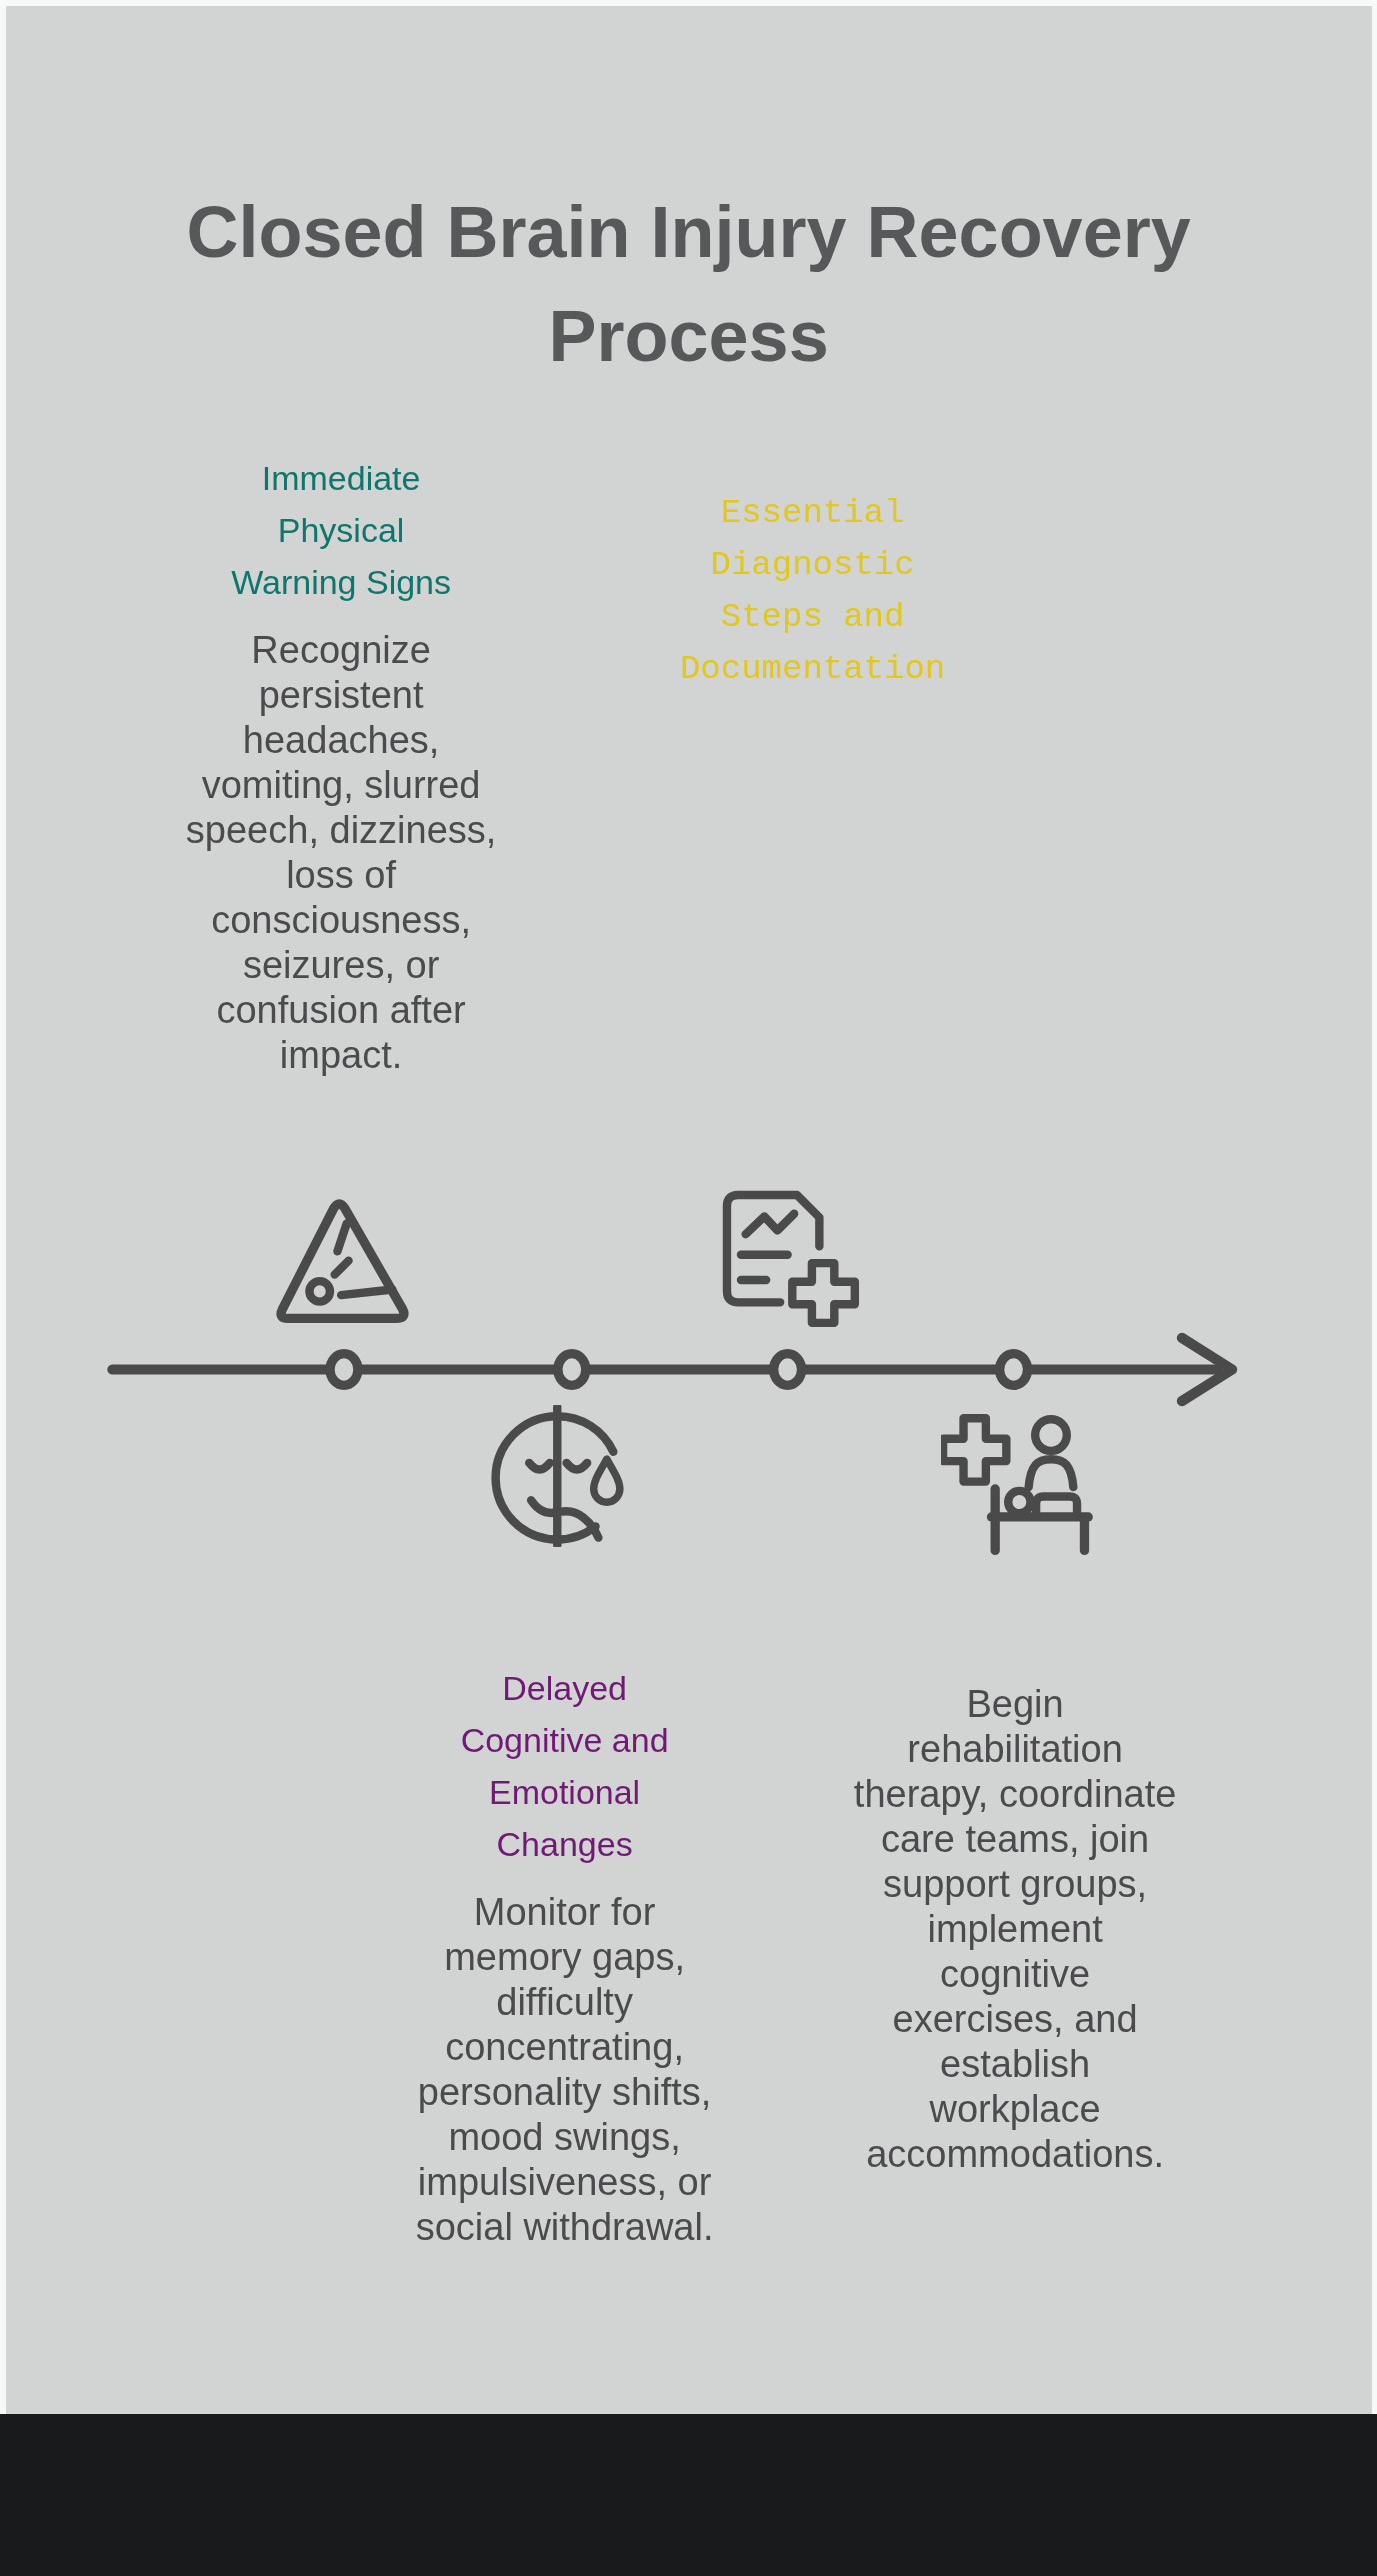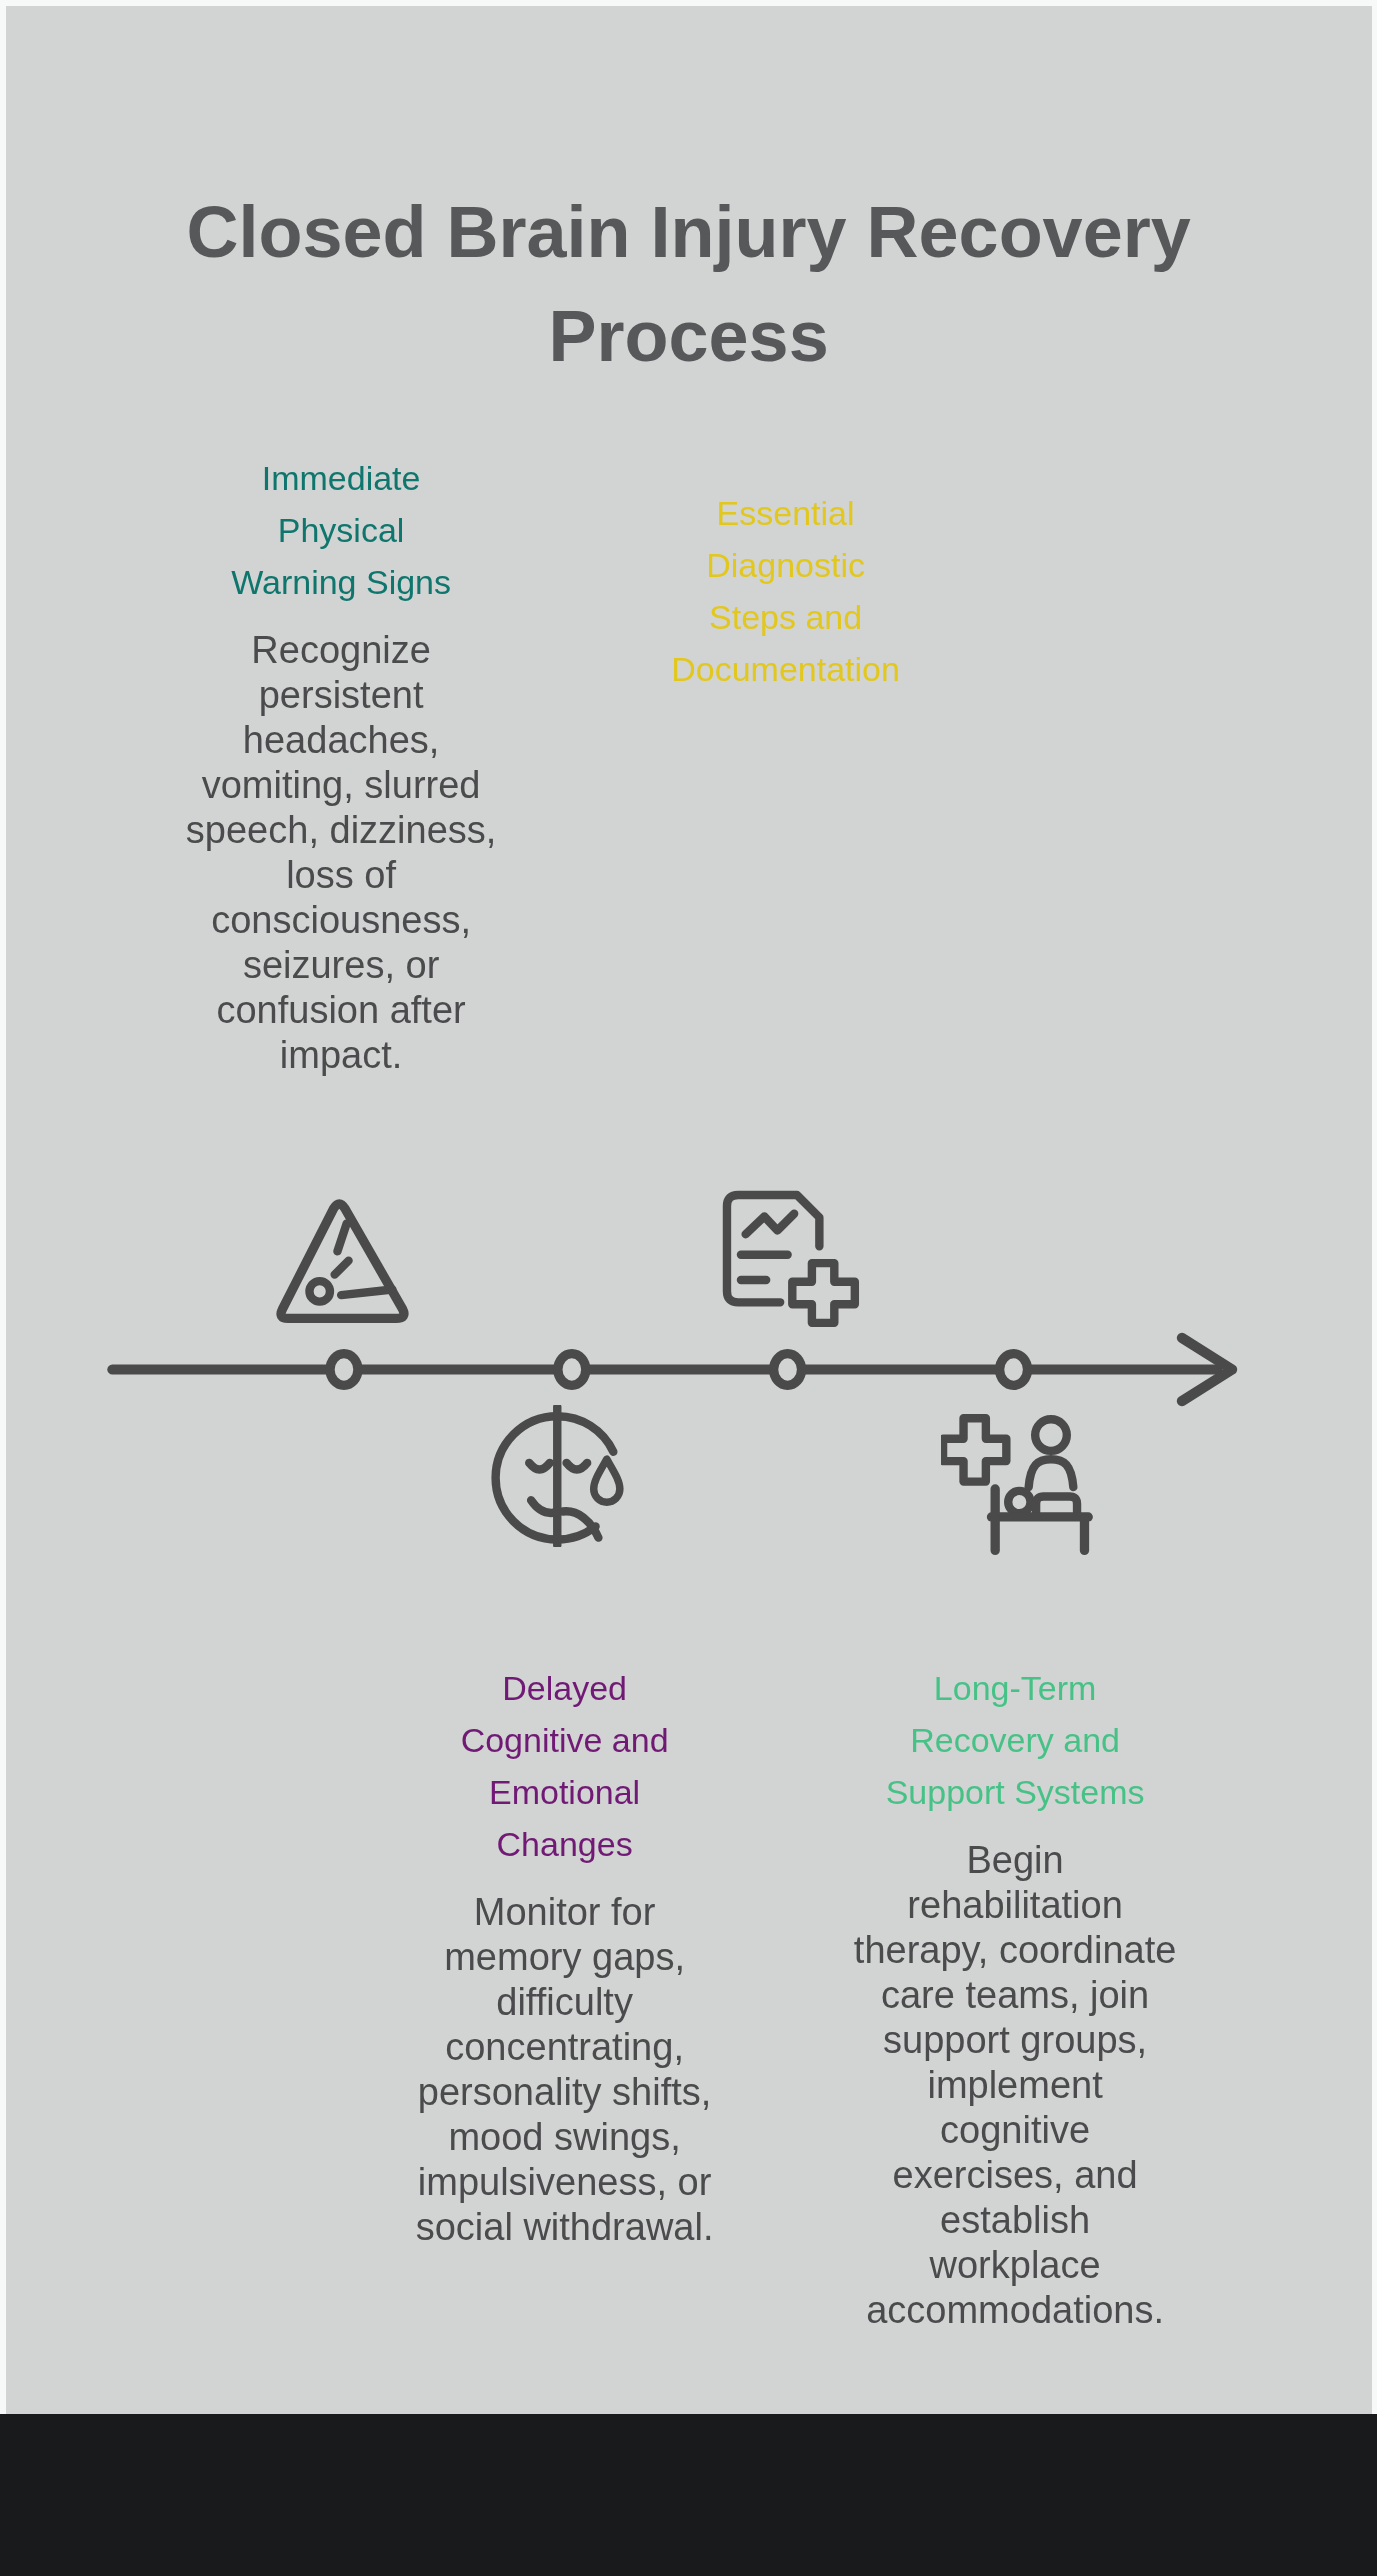--- a/index.html
+++ b/index.html
@@ -25,21 +25,21 @@
   .stage{position:absolute;text-align:center;}
   .stage-heading{
     margin:0;font-size:34px;font-weight:400;line-height:52px;
     white-space:pre-line;
   }
   .stage-body{
     margin:20.5px 0 0 0;font-size:38px;line-height:45px;
     color:#4B4B4D;white-space:pre-line;
   }
   .stage1{left:177px;top:446px;width:317px;}
-  .stage2{left:612px;top:481px;width:336px;}
+  .stage2{left:639px;top:481px;width:336px;font-family:Liberation Mono, monospace;}
   .stage3{left:391px;top:1656px;width:336px;}
   .stage4{left:832px;top:1656px;width:355px;}
   .tl-svg{position:absolute;left:0;top:1317px;width:1366px;height:93px;}
   .icon-svg{position:absolute;}
   .icon-triangle{left:269px;top:1191px;}
   .icon-report{left:704px;top:1175px;}
   .icon-face{left:482px;top:1399px;}
   .icon-rehab{left:935px;top:1403px;}
   svg *{vector-effect:none;}
 </style>
@@ -83,23 +83,20 @@
 memory gaps,
 difficulty
 concentrating,
 personality shifts,
 mood swings,
 impulsiveness, or
 social withdrawal.</p>
   </div>
 
   <div class="stage stage4">
-    <h2 class="stage-heading" style="color: rgb(70, 194, 135);">Long-Term
-Recovery and
-Support Systems</h2>
     <p class="stage-body">Begin
 rehabilitation
 therapy, coordinate
 care teams, join
 support groups,
 implement
 cognitive
 exercises, and
 establish
 workplace

